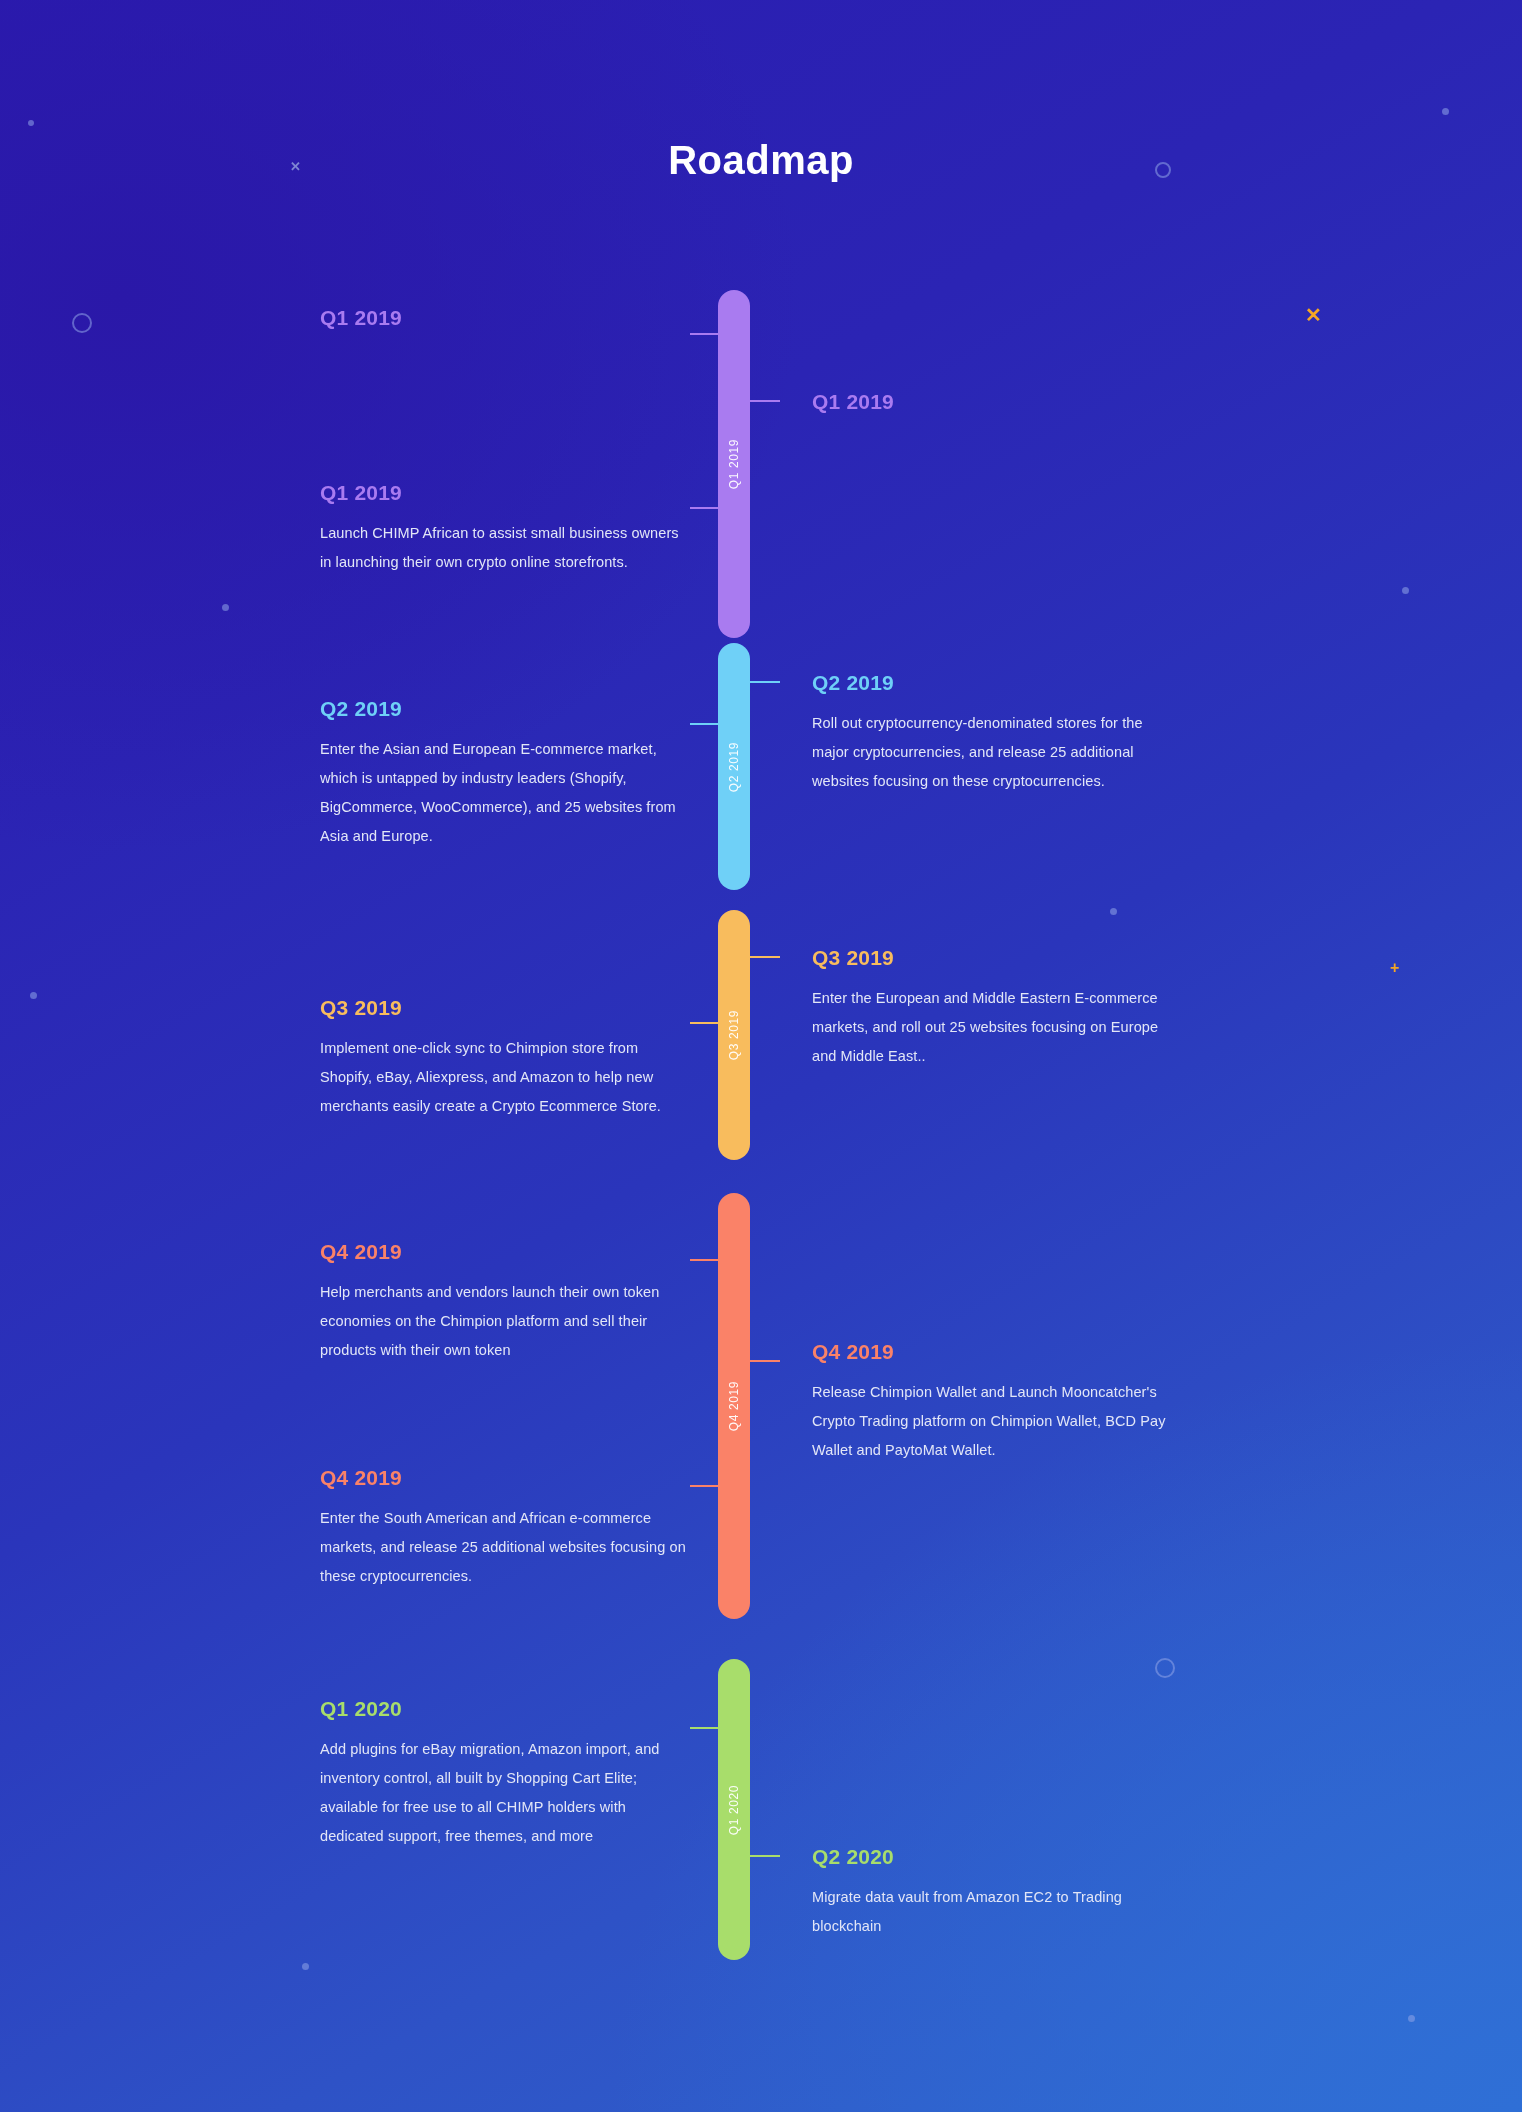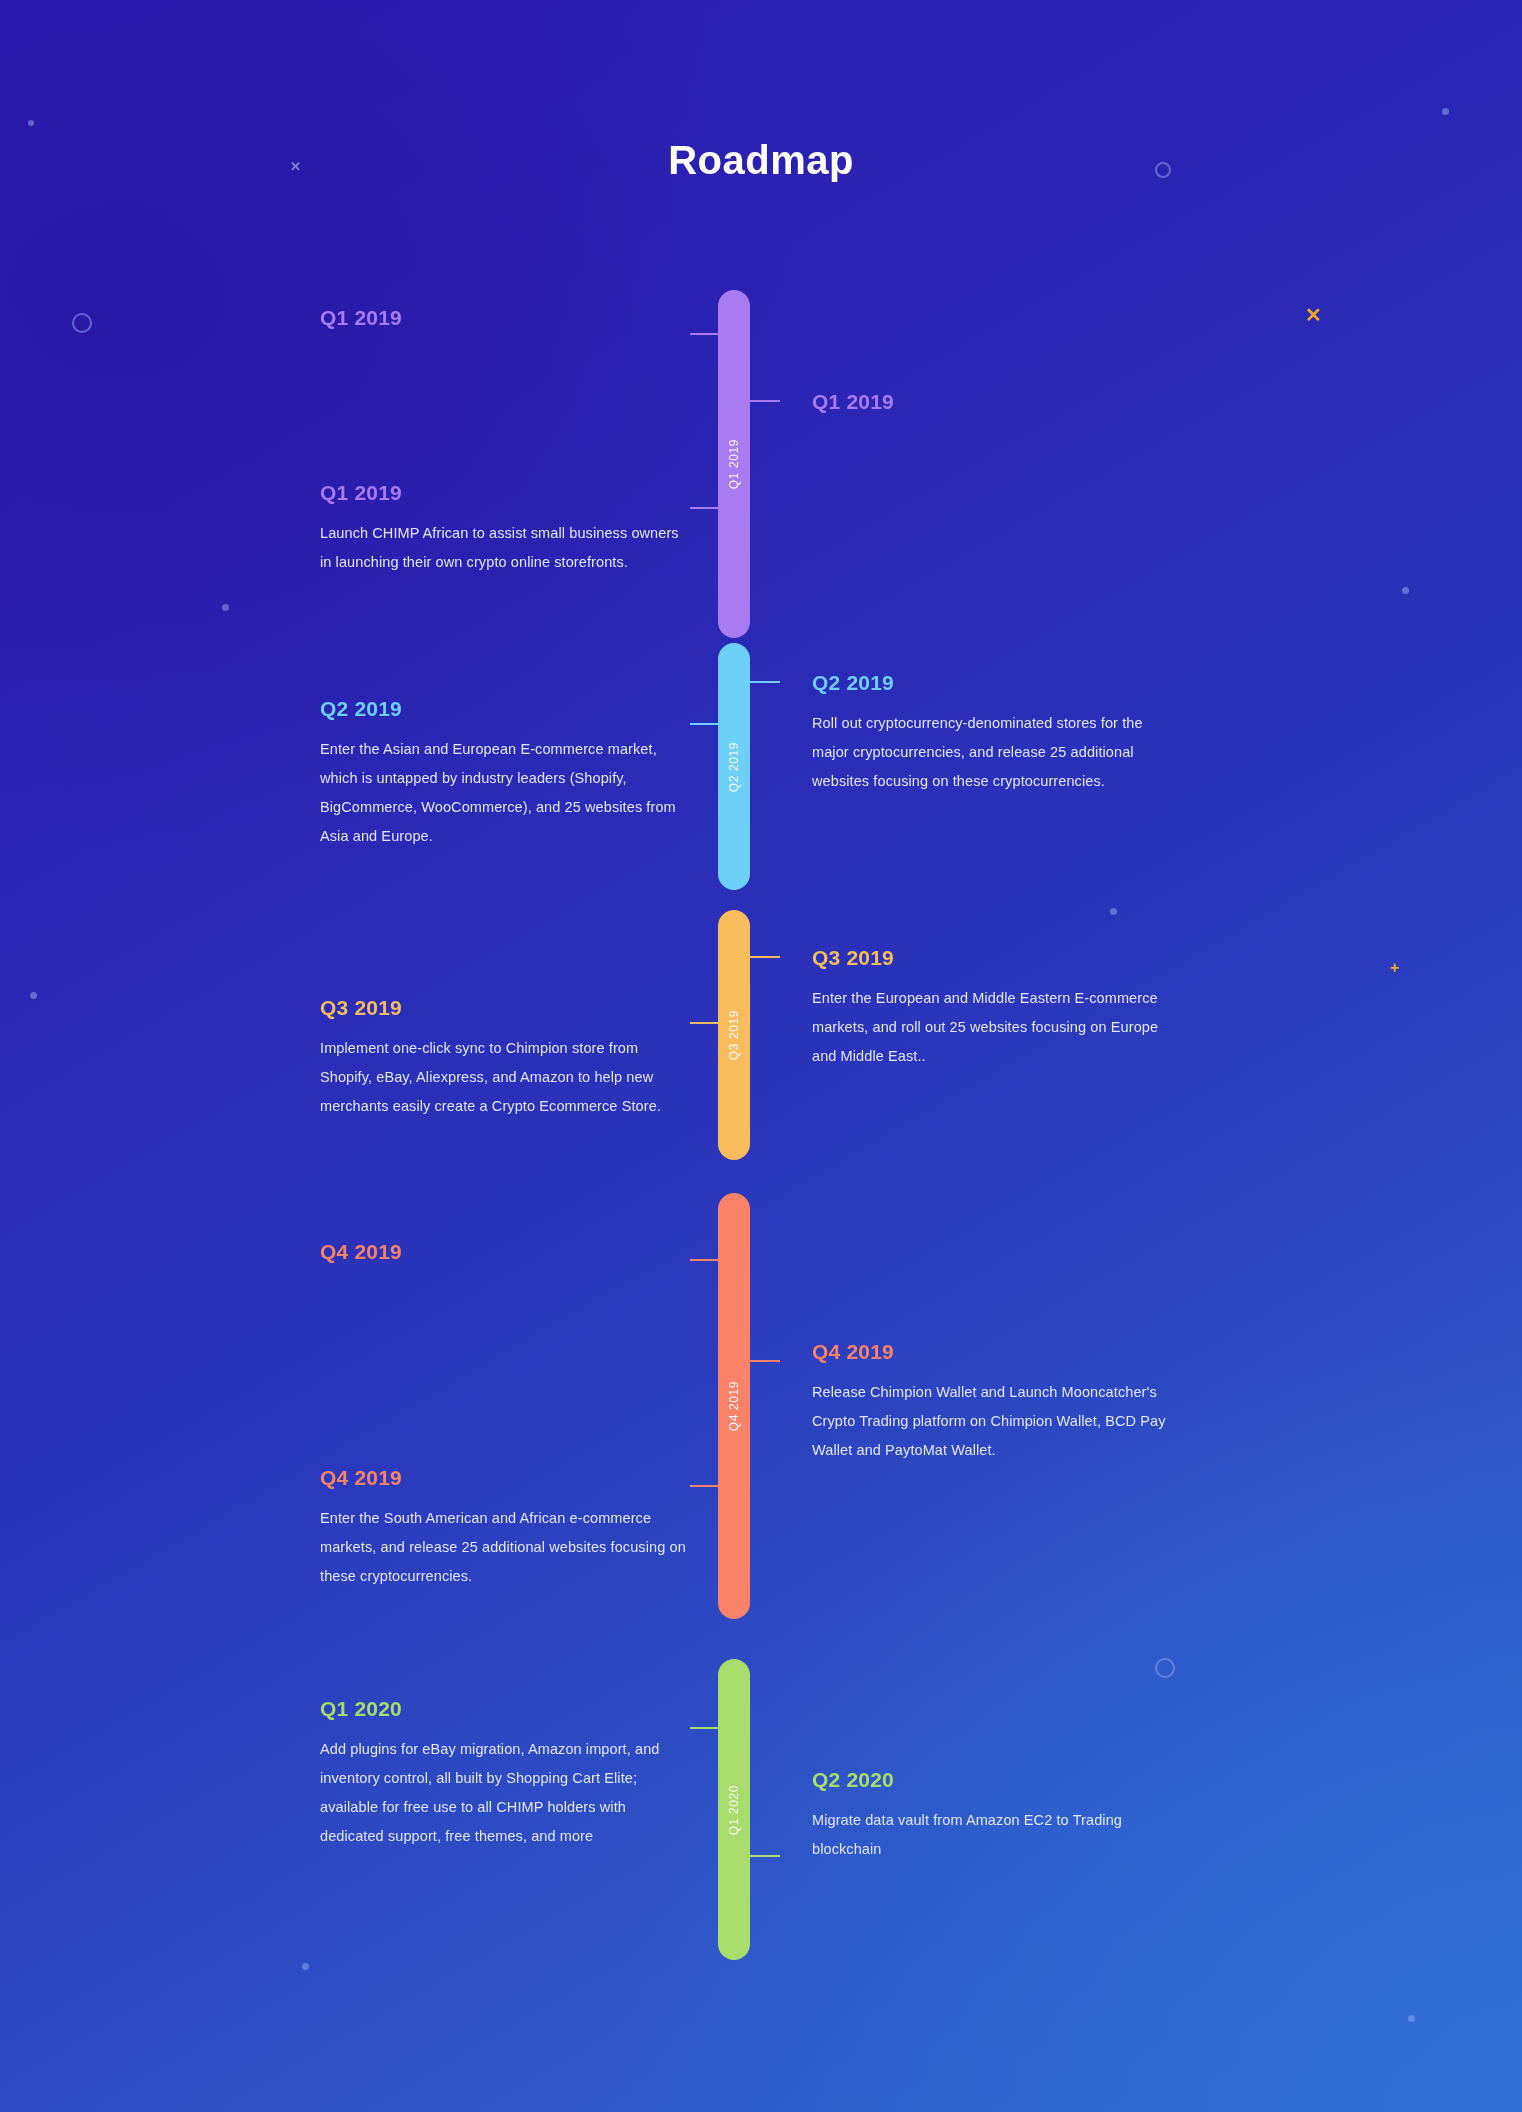--- a/index.html
+++ b/index.html
@@ -156,37 +156,38 @@
     <div class="entry side-right" style="top: 946px;">
       <div class="entry-title" style="color: rgb(248, 188, 93);">Q3 2019</div>
       <div class="entry-body">Enter the European and Middle Eastern E-commerce markets, and roll out 25 websites focusing on Europe and Middle East..</div>
     </div>
     <div class="bar" style="top: 1193px; height: 426px; background: rgb(250, 130, 104);">
       <span class="bar-label">Q4 2019</span>
     </div>
     <div class="stub left" style="top: 1259px; background: rgb(250, 130, 104);"></div>
     <div class="entry side-left" style="top: 1240px;">
       <div class="entry-title" style="color: rgb(250, 130, 104);">Q4 2019</div>
+      <div class="entry-body">Help merchants and vendors launch their own token economies on the Chimpion platform and sell their products with their own token</div>
     </div>
     <div class="stub left" style="top: 1485px; background: rgb(250, 130, 104);"></div>
     <div class="entry side-left" style="top: 1466px;">
       <div class="entry-title" style="color: rgb(250, 130, 104);">Q4 2019</div>
       <div class="entry-body">Enter the South American and African e-commerce markets, and release 25 additional websites focusing on these cryptocurrencies.</div>
     </div>
     <div class="stub right" style="top: 1360px; background: rgb(250, 130, 104);"></div>
     <div class="entry side-right" style="top: 1340px;">
       <div class="entry-title" style="color: rgb(250, 130, 104);">Q4 2019</div>
       <div class="entry-body">Release Chimpion Wallet and Launch Mooncatcher's Crypto Trading platform on Chimpion Wallet, BCD Pay Wallet and PaytoMat Wallet.</div>
     </div>
     <div class="bar" style="top: 1659px; height: 301px; background: rgb(168, 221, 107);">
       <span class="bar-label">Q1 2020</span>
     </div>
     <div class="stub left" style="top: 1727px; background: rgb(168, 221, 107);"></div>
     <div class="entry side-left" style="top: 1697px;">
       <div class="entry-title" style="color: rgb(168, 221, 107);">Q1 2020</div>
       <div class="entry-body">Add plugins for eBay migration, Amazon import, and inventory control, all built by Shopping Cart Elite; available for free use to all CHIMP holders with dedicated support, free themes, and more</div>
     </div>
     <div class="stub right" style="top: 1855px; background: rgb(168, 221, 107);"></div>
-    <div class="entry side-right" style="top: 1768px;">
+    <div class="entry side-right" style="top: 1845px;">
       <div class="entry-title" style="color: rgb(168, 221, 107);">Q2 2020</div>
       <div class="entry-body">Migrate data vault from Amazon EC2 to Trading blockchain</div>
     </div>
   </div>
 
 </body></html>

